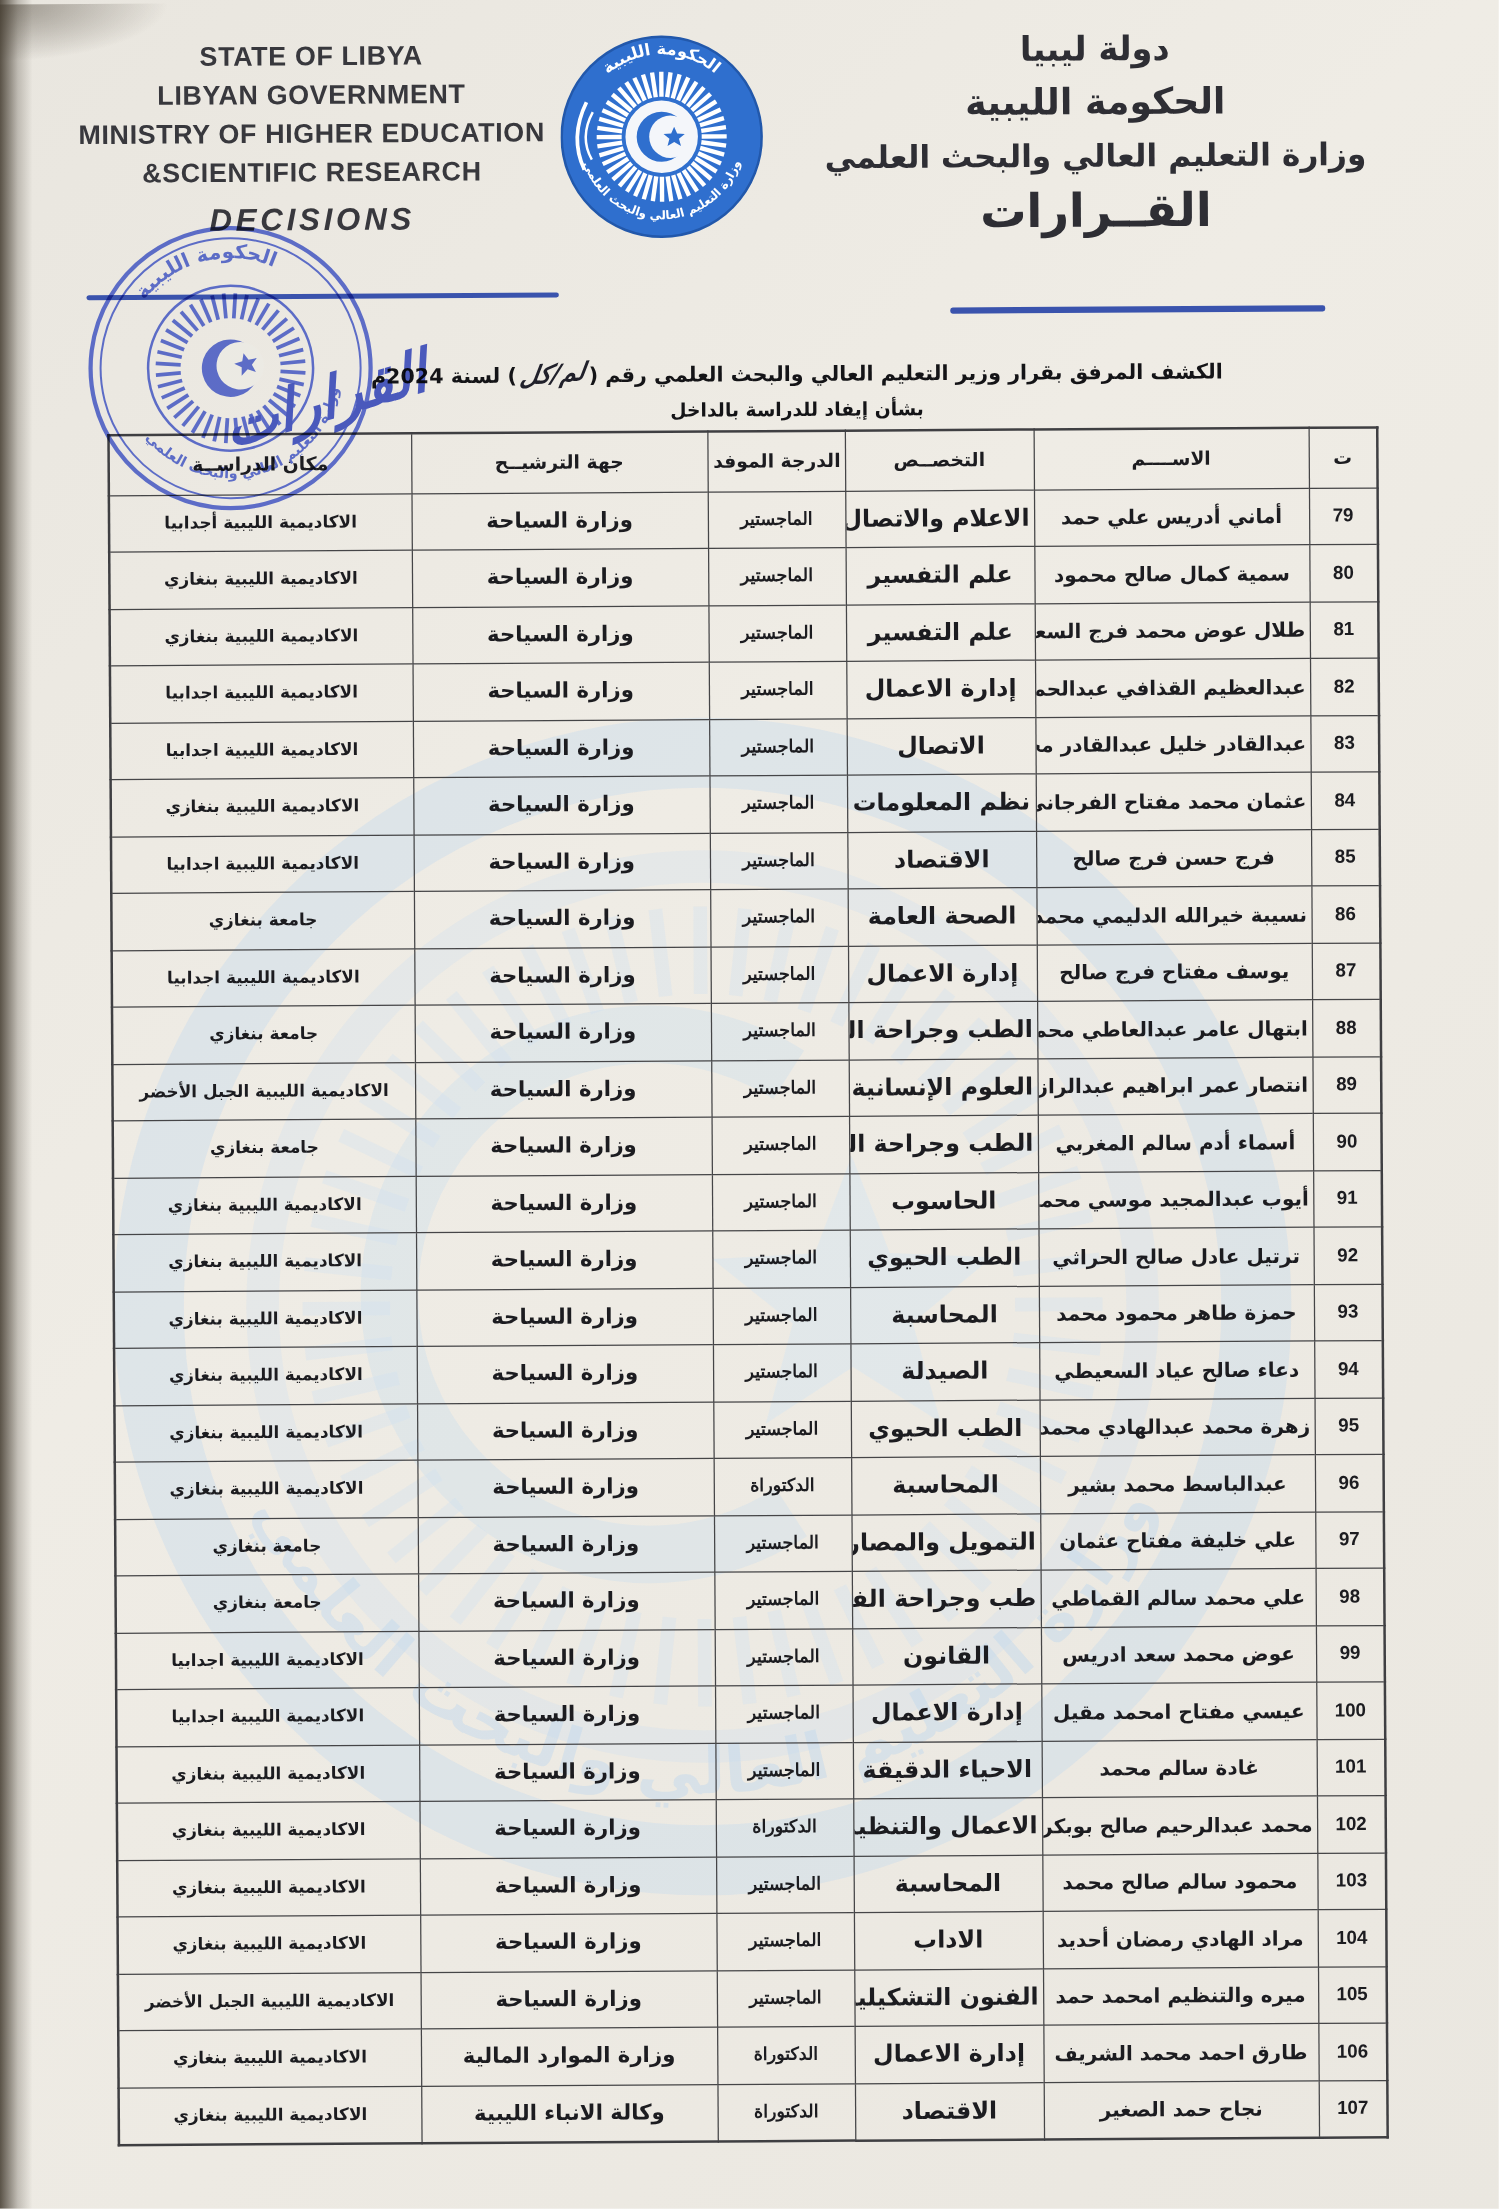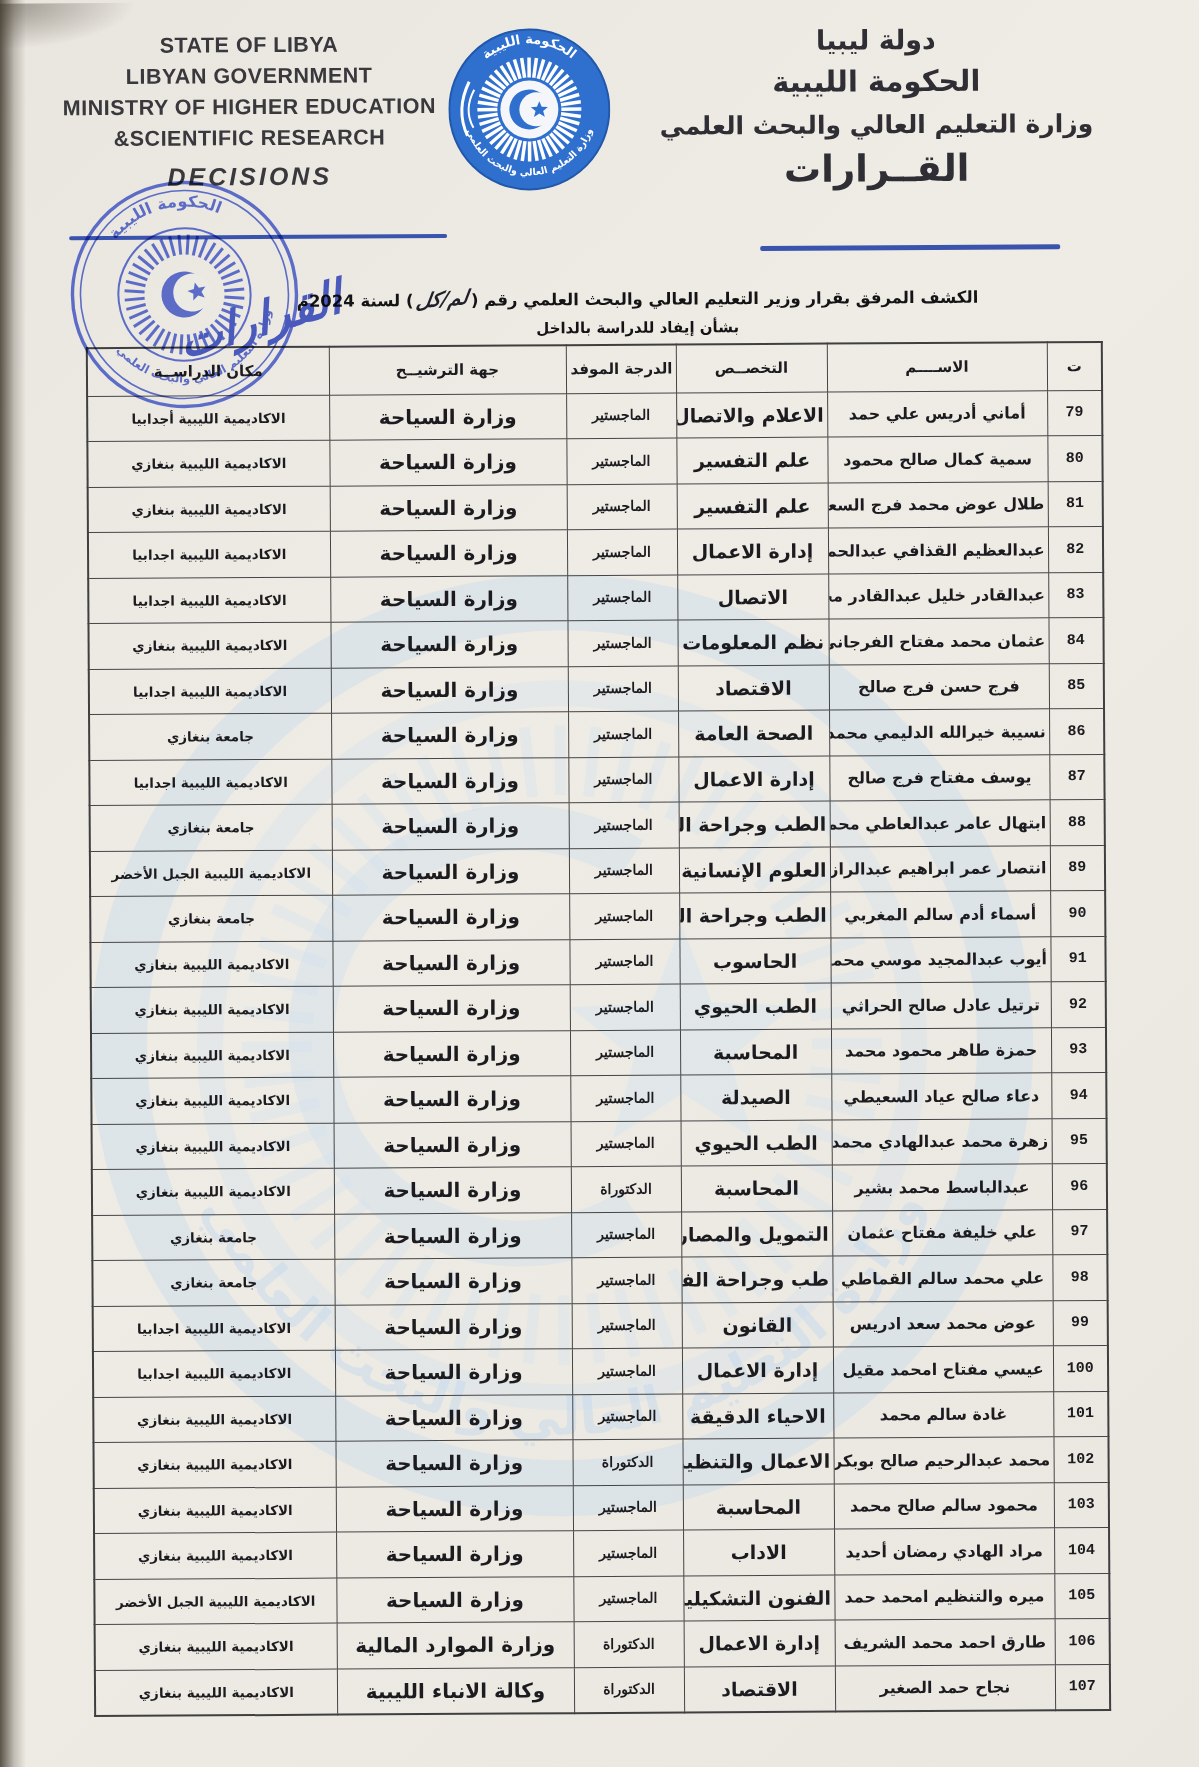--- a/index.html
+++ b/index.html
@@ -50,25 +50,25 @@
   
   table.roster{position:absolute;left:88px;top:344px;width:1015px;z-index:2;
     border-collapse:collapse;table-layout:fixed;direction:rtl;background:transparent;}
   table.roster td,table.roster th{
     border:1px solid #454547;text-align:center;vertical-align:middle;
     color:#1c1c20;font-weight:bold;padding:0 3px;overflow:hidden;white-space:nowrap;}
   table.roster{border:2px solid #3f3f42;}
   tr.h-row{height:48px;}
   tr.t-row{height:45.5px;}
   .h-row th{font-size:15px;}
-  .c-idx{font-family:Liberation Mono, monospace;font-size:15px;direction:ltr;}
+  .c-idx{font-family:Liberation Sans, sans-serif;font-size:15px;direction:ltr;}
   .c-name{font-size:16px;}
   .c-spec{font-size:19px;}
   .c-degree{font-size:14px;font-family:Liberation Serif, serif;}
-  .c-entity{font-size:20px;}
+  .c-entity{font-size:17px;}
   .c-place{font-size:13.5px;}
 </style>
 </head>
 <body>
 
 <div class="tilt">
 
   <div class="hdr-en">
     <div class="l">STATE OF LIBYA</div>
     <div class="l">LIBYAN GOVERNMENT</div>

